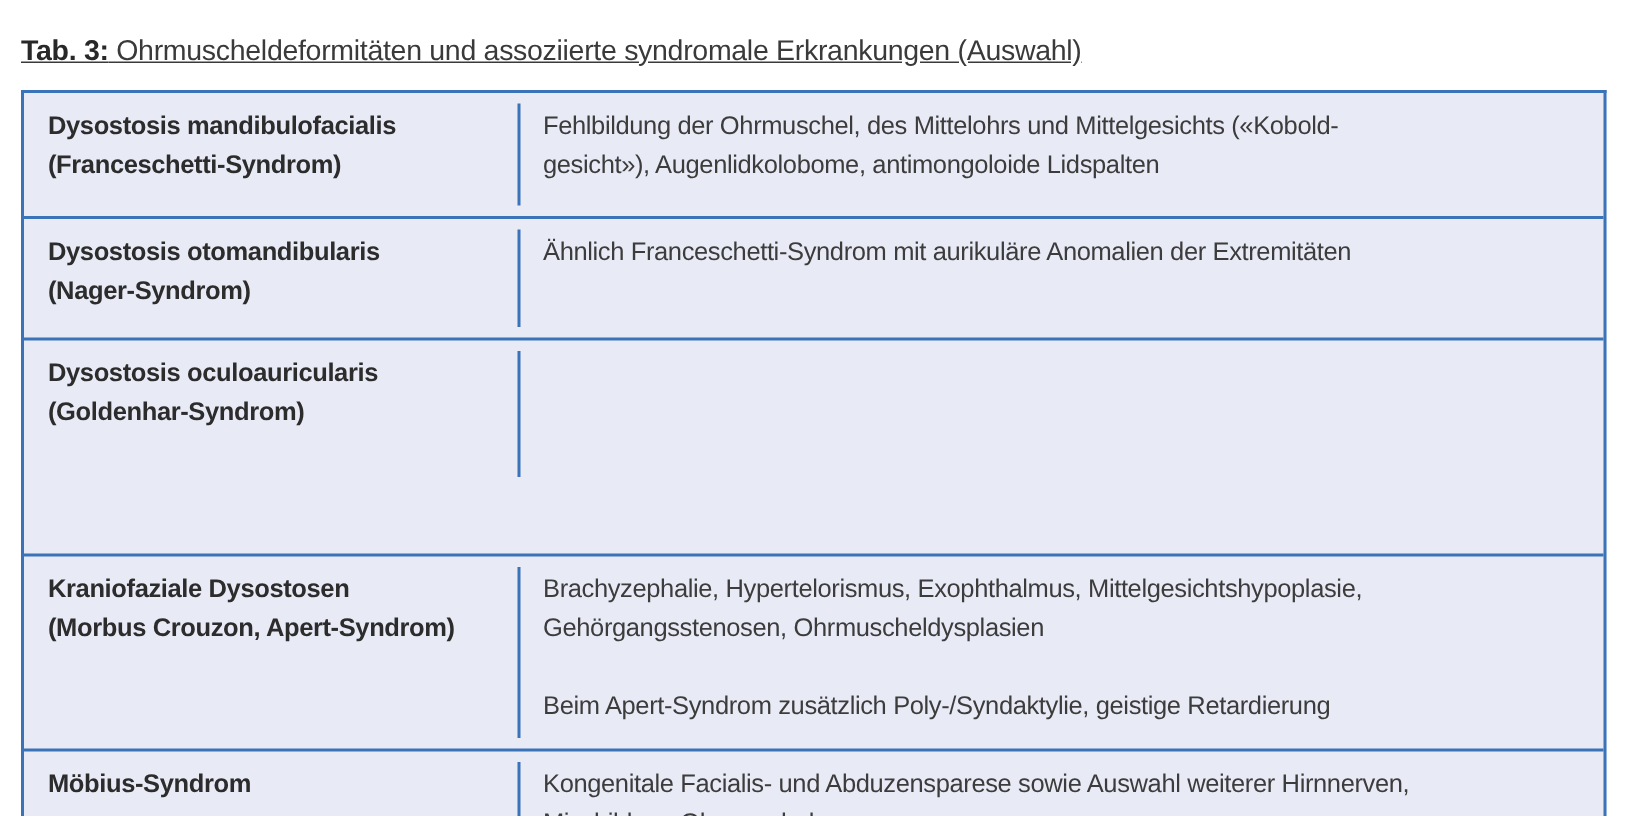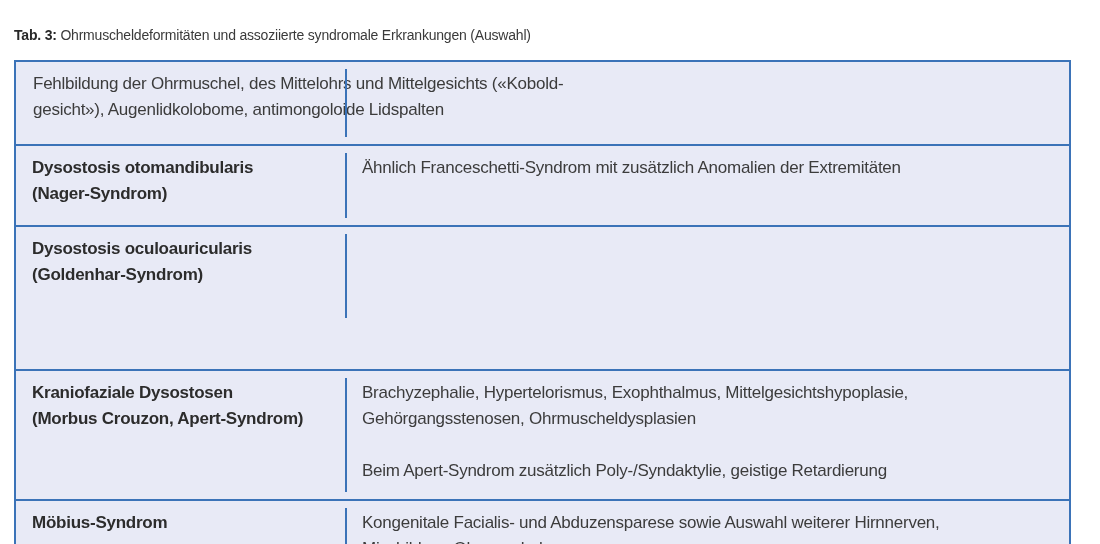--- a/index.html
+++ b/index.html
@@ -14,25 +14,26 @@
   .page {
     position: relative;
     width: 1100px;
     height: 544px;
     overflow: hidden;
   }
   .caption {
     position: absolute;
     left: 14px;
     top: 22px;
-    font-size: 14px;
+    font-size: 19px;
     line-height: 26px;
     color: #3a3a3a;
     letter-spacing: -0.2px;
     white-space: nowrap;
+    text-decoration: underline;
   }
   .caption .cap-label {
     font-weight: bold;
     color: #282828;
   }
   .synd-table {
     position: absolute;
     left: 14px;
     top: 60px;
     width: 1057px;
@@ -93,28 +94,30 @@
 
 <div class="page">
 
   <div class="caption">
     <span class="cap-label">Tab. 3:</span><span> Ohrmuscheldeformitäten und assoziierte syndromale Erkrankungen (Auswahl)</span>
   </div>
 
   <div class="synd-table">
 
     <div class="row r1">
+      <div class="cell cell-left">Dysostosis mandibulofacialis
+(Franceschetti-Syndrom)</div>
       <div class="cell cell-right">Fehlbildung der Ohrmuschel, des Mittelohrs und Mittelgesichts («Kobold-
 gesicht»), Augenlidkolobome, antimongoloide Lidspalten</div>
     </div>
 
     <div class="row r2">
       <div class="cell cell-left">Dysostosis otomandibularis
 (Nager-Syndrom)</div>
-      <div class="cell cell-right">Ähnlich Franceschetti-Syndrom mit zusätzlich Anomalien der Extremitäten</div>
+      <div class="cell cell-right">Ähnlich Franceschetti-Syndrom mit aurikuläre Anomalien der Extremitäten</div>
     </div>
 
     <div class="row r3">
       <div class="cell cell-left">Dysostosis oculoauricularis
 (Goldenhar-Syndrom)</div>
     </div>
 
     <div class="row r4">
       <div class="cell cell-left">Kraniofaziale Dysostosen
 (Morbus Crouzon, Apert-Syndrom)</div>

